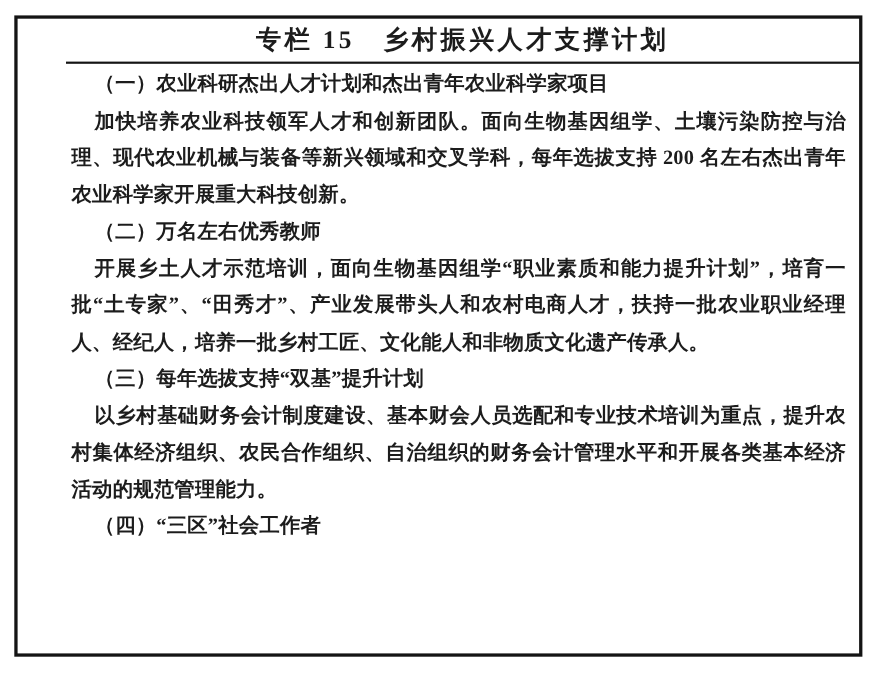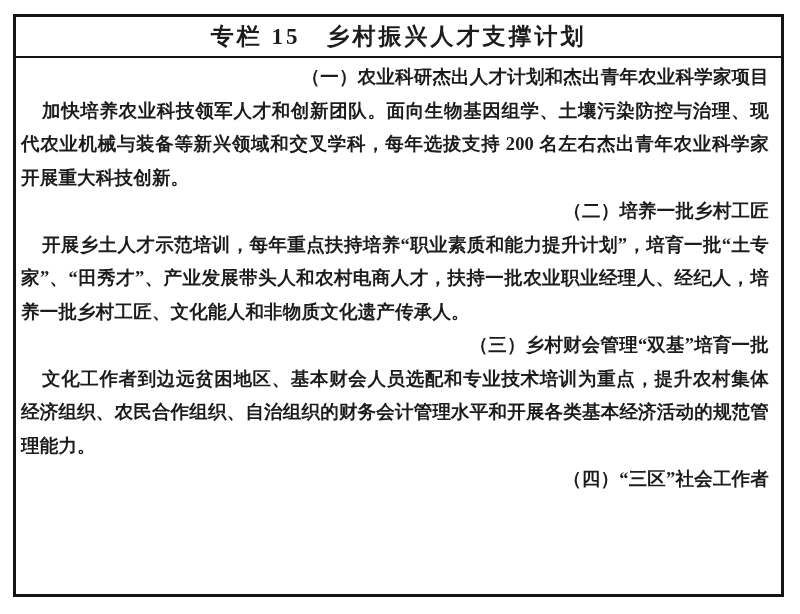--- a/index.html
+++ b/index.html
@@ -17,20 +17,21 @@
   }
   .panel {
     position: absolute;
     left: 13px;
     top: 14px;
     width: 771px;
     height: 583px;
     border: 3px solid #141414;
     box-sizing: border-box;
     background: #ffffff;
+    padding-left: 44px;
   }
   .panel-title {
     height: 39px;
     line-height: 39px;
     border-bottom: 2px solid #141414;
     text-align: center;
     font-size: 23px;
     font-weight: bold;
     letter-spacing: 3px;
     white-space: nowrap;
@@ -44,38 +45,38 @@
     margin: 0;
     font-size: 18.5px;
     font-weight: bold;
     line-height: 33.5px;
     text-indent: 21px;
     text-align: justify;
     text-justify: inter-ideograph;
     letter-spacing: 0.2px;
   }
   .sec-heading {
-    text-align: right;
+    text-align: left;
     white-space: nowrap;
     overflow: hidden;
   }
 </style>
 </head>
 <body>
 
 <div class="panel">
   <div class="panel-title">专栏 15　乡村振兴人才支撑计划</div>
 
   <div class="panel-body">
 
     <div class="sec-heading">（一）农业科研杰出人才计划和杰出青年农业科学家项目</div>
     <p class="sec-para">加快培养农业科技领军人才和创新团队。面向生物基因组学、土壤污染防控与治理、现代农业机械与装备等新兴领域和交叉学科，每年选拔支持 200 名左右杰出青年农业科学家开展重大科技创新。</p>
 
-    <div class="sec-heading">（二）培养一批乡村工匠</div>
-    <p class="sec-para">开展乡土人才示范培训，每年重点扶持培养“职业素质和能力提升计划”，培育一批“土专家”、“田秀才”、产业发展带头人和农村电商人才，扶持一批农业职业经理人、经纪人，培养一批乡村工匠、文化能人和非物质文化遗产传承人。</p>
+    <div class="sec-heading">（二）万名左右优秀教师</div>
+    <p class="sec-para">开展乡土人才示范培训，面向生物基因组学“职业素质和能力提升计划”，培育一批“土专家”、“田秀才”、产业发展带头人和农村电商人才，扶持一批农业职业经理人、经纪人，培养一批乡村工匠、文化能人和非物质文化遗产传承人。</p>
 
-    <div class="sec-heading">（三）乡村财会管理“双基”培育一批</div>
-    <p class="sec-para">文化工作者到边远贫困地区、基本财会人员选配和专业技术培训为重点，提升农村集体经济组织、农民合作组织、自治组织的财务会计管理水平和开展各类基本经济活动的规范管理能力。</p>
+    <div class="sec-heading">（三）每年选拔支持“双基”提升计划</div>
+    <p class="sec-para">以乡村基础财务会计制度建设、基本财会人员选配和专业技术培训为重点，提升农村集体经济组织、农民合作组织、自治组织的财务会计管理水平和开展各类基本经济活动的规范管理能力。</p>
 
     <div class="sec-heading">（四）“三区”社会工作者</div>
 
   </div>
 </div>
 
 </body></html>

